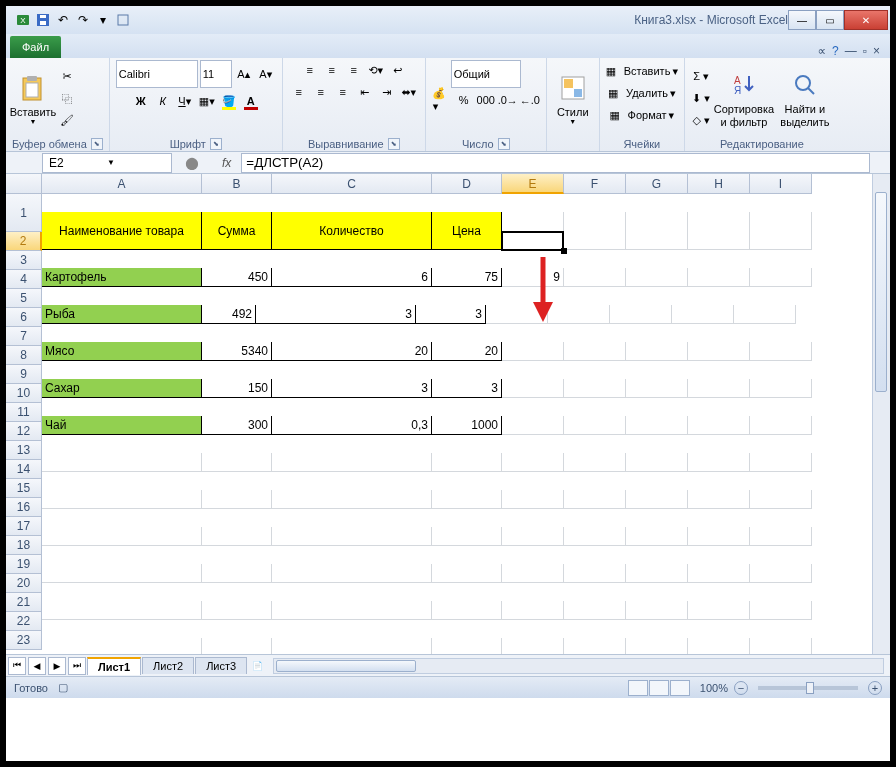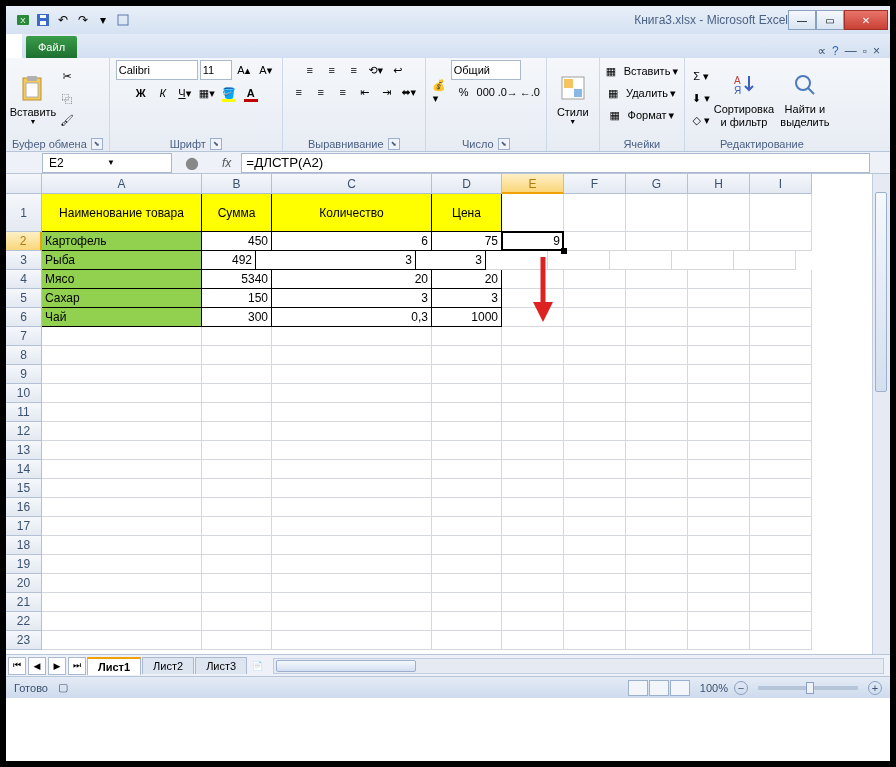--- a/index.html
+++ b/index.html
@@ -11,60 +11,60 @@
 
 .titlebar { height: 28px; background: linear-gradient(#e8eff8,#d5e2f2); display: flex; align-items: center; font-size: 12px; }
 .titlebar .qat { display: flex; align-items: center; gap: 2px; padding-left: 8px; }
 .titlebar .qat .ico { width: 18px; height: 18px; display: flex; align-items: center; justify-content: center; border: 1px solid transparent; }
 .titlebar .title { flex: 1; text-align: right; color: #4b6285; }
 .winbtns { display: flex; height: 20px; margin-right: 2px; }
 .winbtn { width: 28px; height: 20px; border: 1px solid #8aa0c1; background: linear-gradient(#f5f8fc,#d8e4f2); display: flex; align-items: center; justify-content: center; font-size: 10px; }
 .winbtn.close { width: 44px; background: linear-gradient(#e9756a,#c94034); border-color: #a03028; color: #fff; }
 
 
-.ribbon-tabs { height: 24px; background: linear-gradient(#e3ecf7,#d3e0f1); display: flex; align-items: flex-end; font-size: 11px; padding-left: 4px; margin-left: 16px; }
+.ribbon-tabs { height: 24px; background: linear-gradient(#e3ecf7,#d3e0f1); display: flex; align-items: flex-end; font-size: 11px; padding-left: 4px; }
 .file-tab { background: linear-gradient(#3a9c4a,#1d7030); color: #fff; padding: 4px 12px; border-radius: 2px 2px 0 0; height: 22px; display: flex; align-items: center; }
 .rtab { padding: 4px 8px; color: #3b5170; cursor: pointer; }
 .rtab.active { background: #f5f6f7; border: 1px solid #b7c5d8; border-bottom: none; border-radius: 2px 2px 0 0; }
 .ribbon-tabs .spacer { flex: 1; }
 .ribbon-tabs .help { display: flex; gap: 6px; padding-right: 10px; color: #3b5170; font-size: 12px; }
 
 
 .ribbon { height: 94px; background: linear-gradient(#f5f7fa,#e7ecf4); border-bottom: 1px solid #b7c5d8; display: flex; font-size: 11px; }
 .group { border-right: 1px solid #cdd8e8; padding: 2px 6px 1px; display: flex; flex-direction: column; }
 .group-body { flex: 1; display: flex; align-items: center; gap: 3px; }
 .group-label { text-align: center; color: #4a5f82; font-size: 11px; padding-top: 1px; display: flex; justify-content: center; align-items: center; gap: 4px; }
 .group-label .launcher { width: 12px; height: 12px; border: 1px solid #9cb0cd; display: inline-flex; align-items: center; justify-content: center; font-size: 7px; background: #f0f4fa; }
 .bigbtn { width: 42px; height: 68px; display: flex; flex-direction: column; align-items: center; justify-content: center; border: 1px solid transparent; }
 .bigbtn .bicon { width: 32px; height: 32px; display: flex; align-items: center; justify-content: center; }
 .bigbtn .blabel { font-size: 11px; text-align: center; line-height: 1.1; margin-top: 2px; }
 .minibtn { width: 20px; height: 20px; border: 1px solid transparent; display: flex; align-items: center; justify-content: center; font-size: 11px; }
 .vcol { display: flex; flex-direction: column; gap: 2px; }
 .hrow { display: flex; gap: 2px; align-items: center; }
-select.combo, input.combo { height: 20px; border: 1px solid #abb9d0; font-size: 11px; padding: 0 2px; background: #fff; }
+select.combo, input.combo { height: 28px; border: 1px solid #abb9d0; font-size: 11px; padding: 0 2px; background: #fff; }
 
 
 .fxbar { height: 22px; border-bottom: 1px solid #b7c5d8; display: flex; align-items: center; background: #eef2f8; font-size: 12px; }
 .namebox { width: 130px; height: 20px; border: 1px solid #abb9d0; margin-left: 36px; background: #fff; display: flex; align-items: center; padding: 0 6px; }
 .namebox span { flex: 1; }
 .fxsym { padding: 0 10px; font-style: italic; color: #555; }
 .fxinput { flex: 1; height: 20px; border: 1px solid #abb9d0; background: #fff; padding: 0 4px; margin-right: 20px; }
 
 
 .grid-wrap { position: relative; height: 480px; overflow: hidden; background: #fff; }
 .corner { position: absolute; left: 0; top: 0; width: 36px; height: 20px; background: linear-gradient(#f5f7fb,#e3e9f2); border-right: 1px solid #b4c0d4; border-bottom: 1px solid #b4c0d4; }
 .colheads { position: absolute; left: 36px; top: 0; height: 20px; display: flex; }
 .ch { height: 20px; background: linear-gradient(#f5f7fb,#e3e9f2); border-right: 1px solid #b4c0d4; border-bottom: 1px solid #b4c0d4; text-align: center; font-size: 12px; color: #3b5170; line-height: 20px; }
 .ch.sel { background: linear-gradient(#fef0c6,#f9d67a); color: #b37a0e; border-bottom: 2px solid #f0a300; }
 .rowheads { position: absolute; left: 0; top: 20px; width: 36px; }
 .rh { height: 19px; background: linear-gradient(#f5f7fb,#e3e9f2); border-right: 1px solid #b4c0d4; border-bottom: 1px solid #b4c0d4; text-align: center; font-size: 12px; color: #3b5170; line-height: 19px; }
 .rh.hdr { height: 38px; line-height: 38px; }
 .rh.sel { background: linear-gradient(#fef0c6,#f9d67a); color: #b37a0e; border-right: 2px solid #f0a300; }
 .cells { position: absolute; left: 36px; top: 20px; }
-.row { display: flex; }
+.row { display: flex; margin-top: 18px; }
 .cell { height: 19px; border-right: 1px solid #d4d8dd; border-bottom: 1px solid #d4d8dd; font-size: 12px; padding: 0 3px; line-height: 18px; overflow: hidden; white-space: nowrap; }
 .row.hdr .cell { height: 38px; line-height: 38px; }
 .cell.yellow { background: #ffff00; font-weight: normal; text-align: center; border-right: 1px solid #000; border-bottom: 1px solid #000; }
 .cell.green { background: #92d050; border-right: 1px solid #000; border-bottom: 1px solid #000; }
 .cell.bordered { border-right: 1px solid #000; border-bottom: 1px solid #000; text-align: right; }
 .selcell { position: absolute; border: 2px solid #000; background: transparent; pointer-events: none; }
 .fillh { position: absolute; width: 6px; height: 6px; background: #000; }
 
 
 .redarrow { position: absolute; pointer-events: none; }

